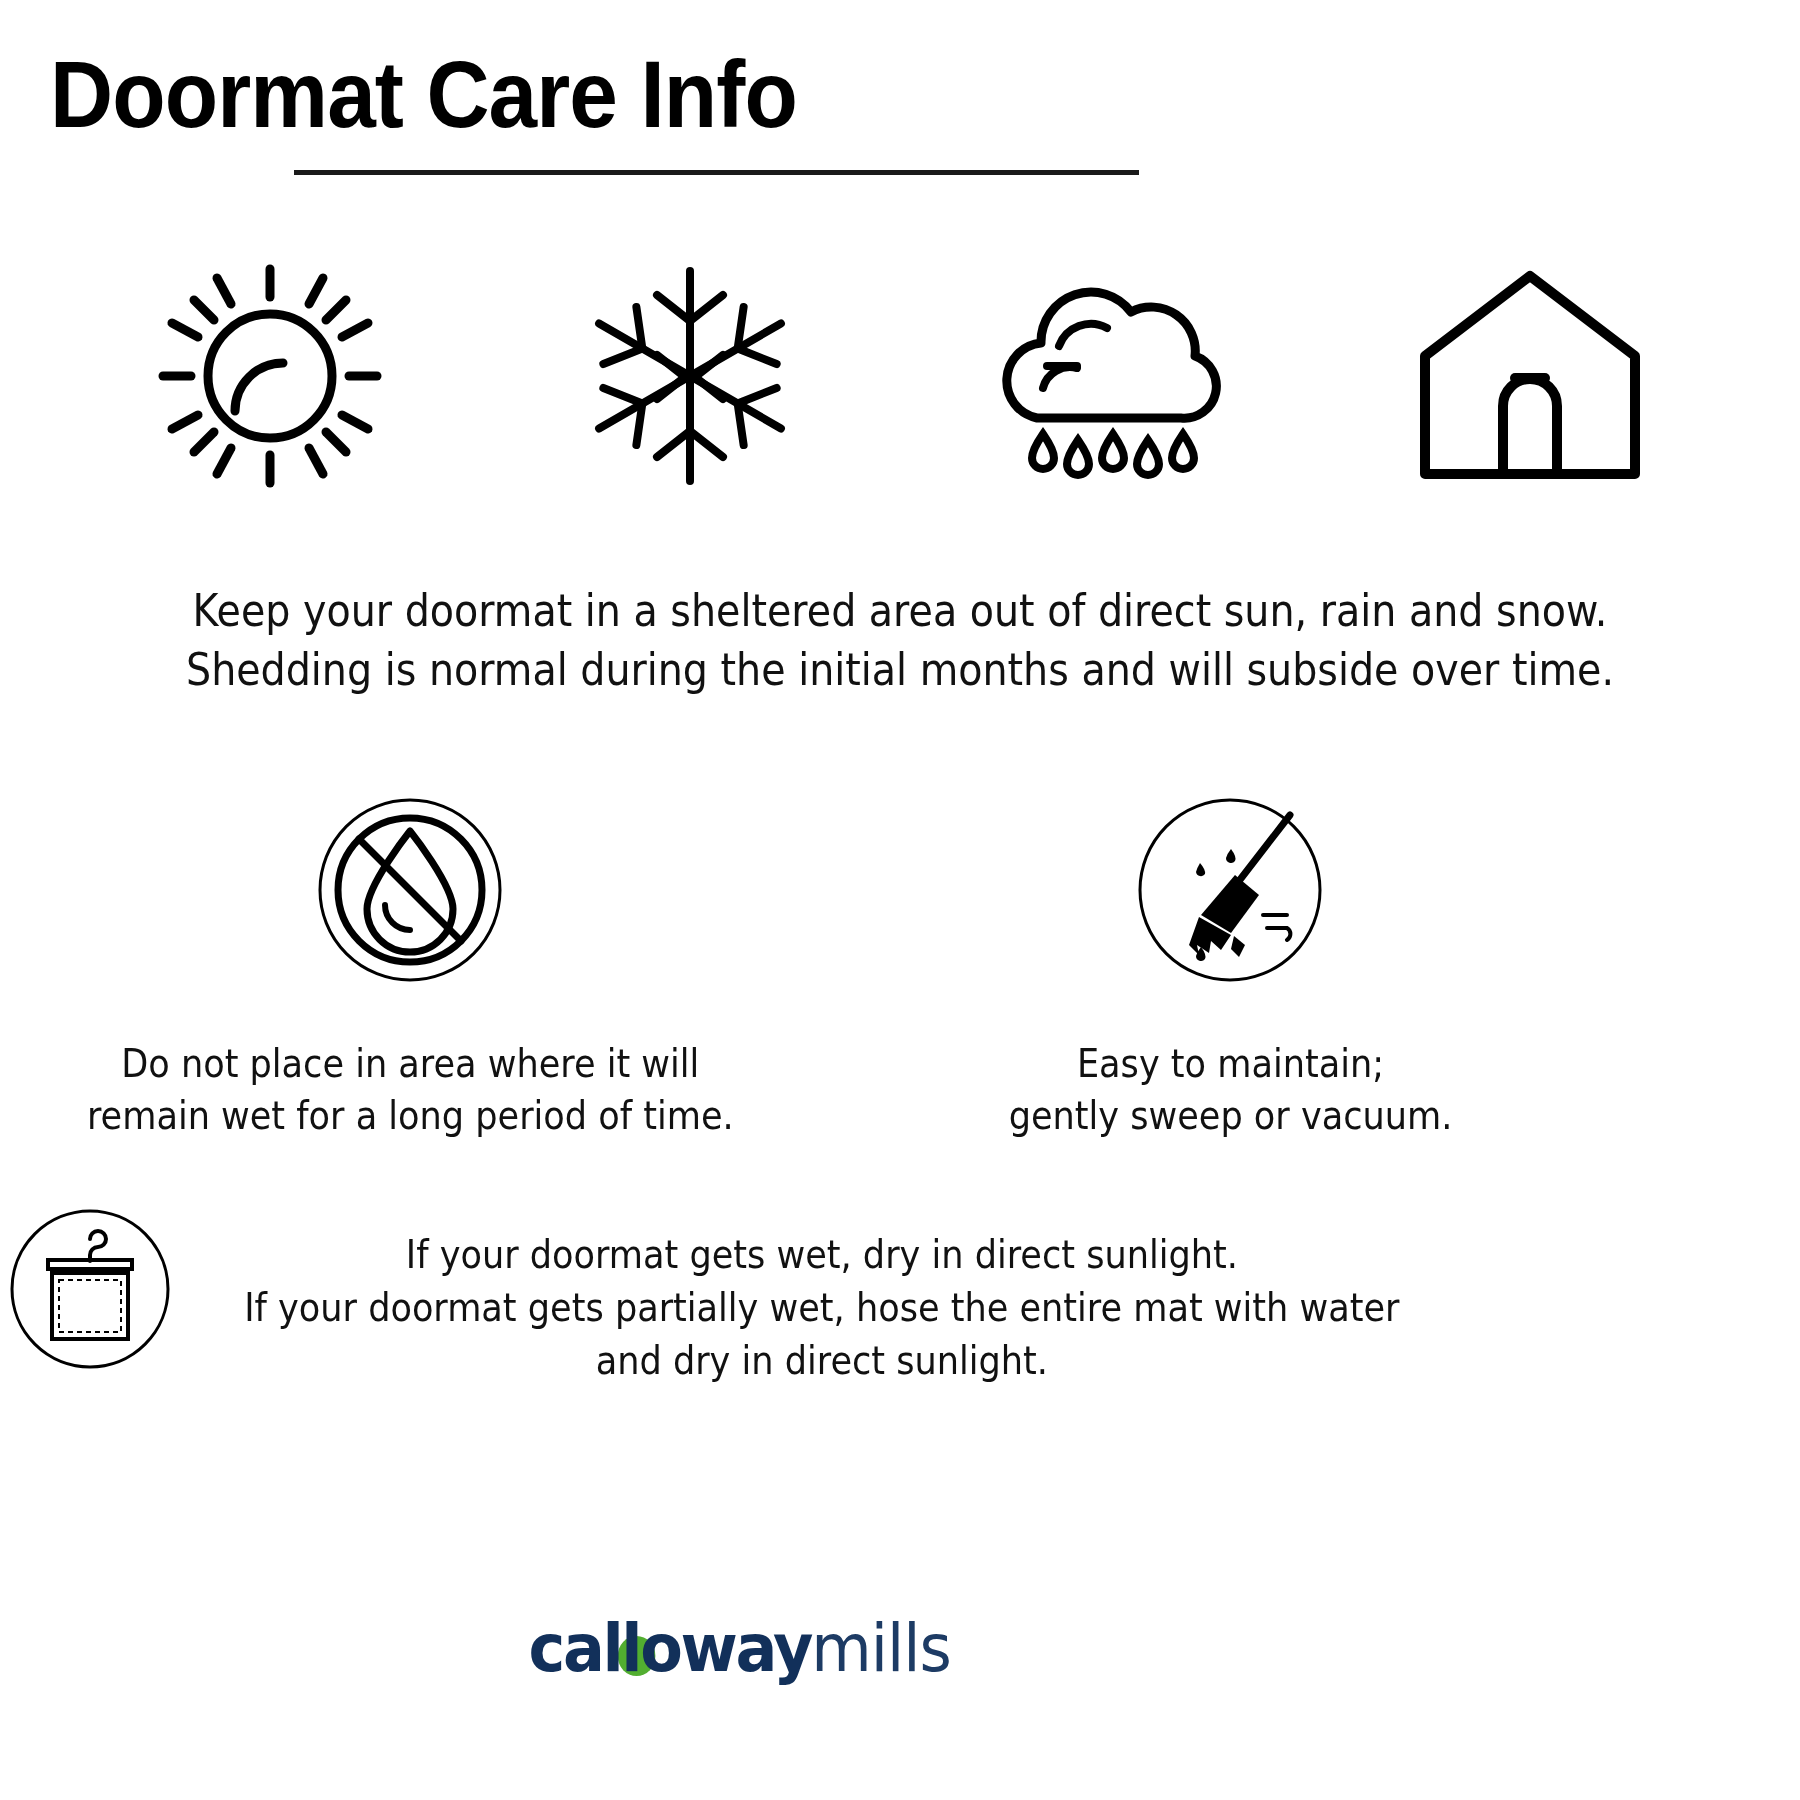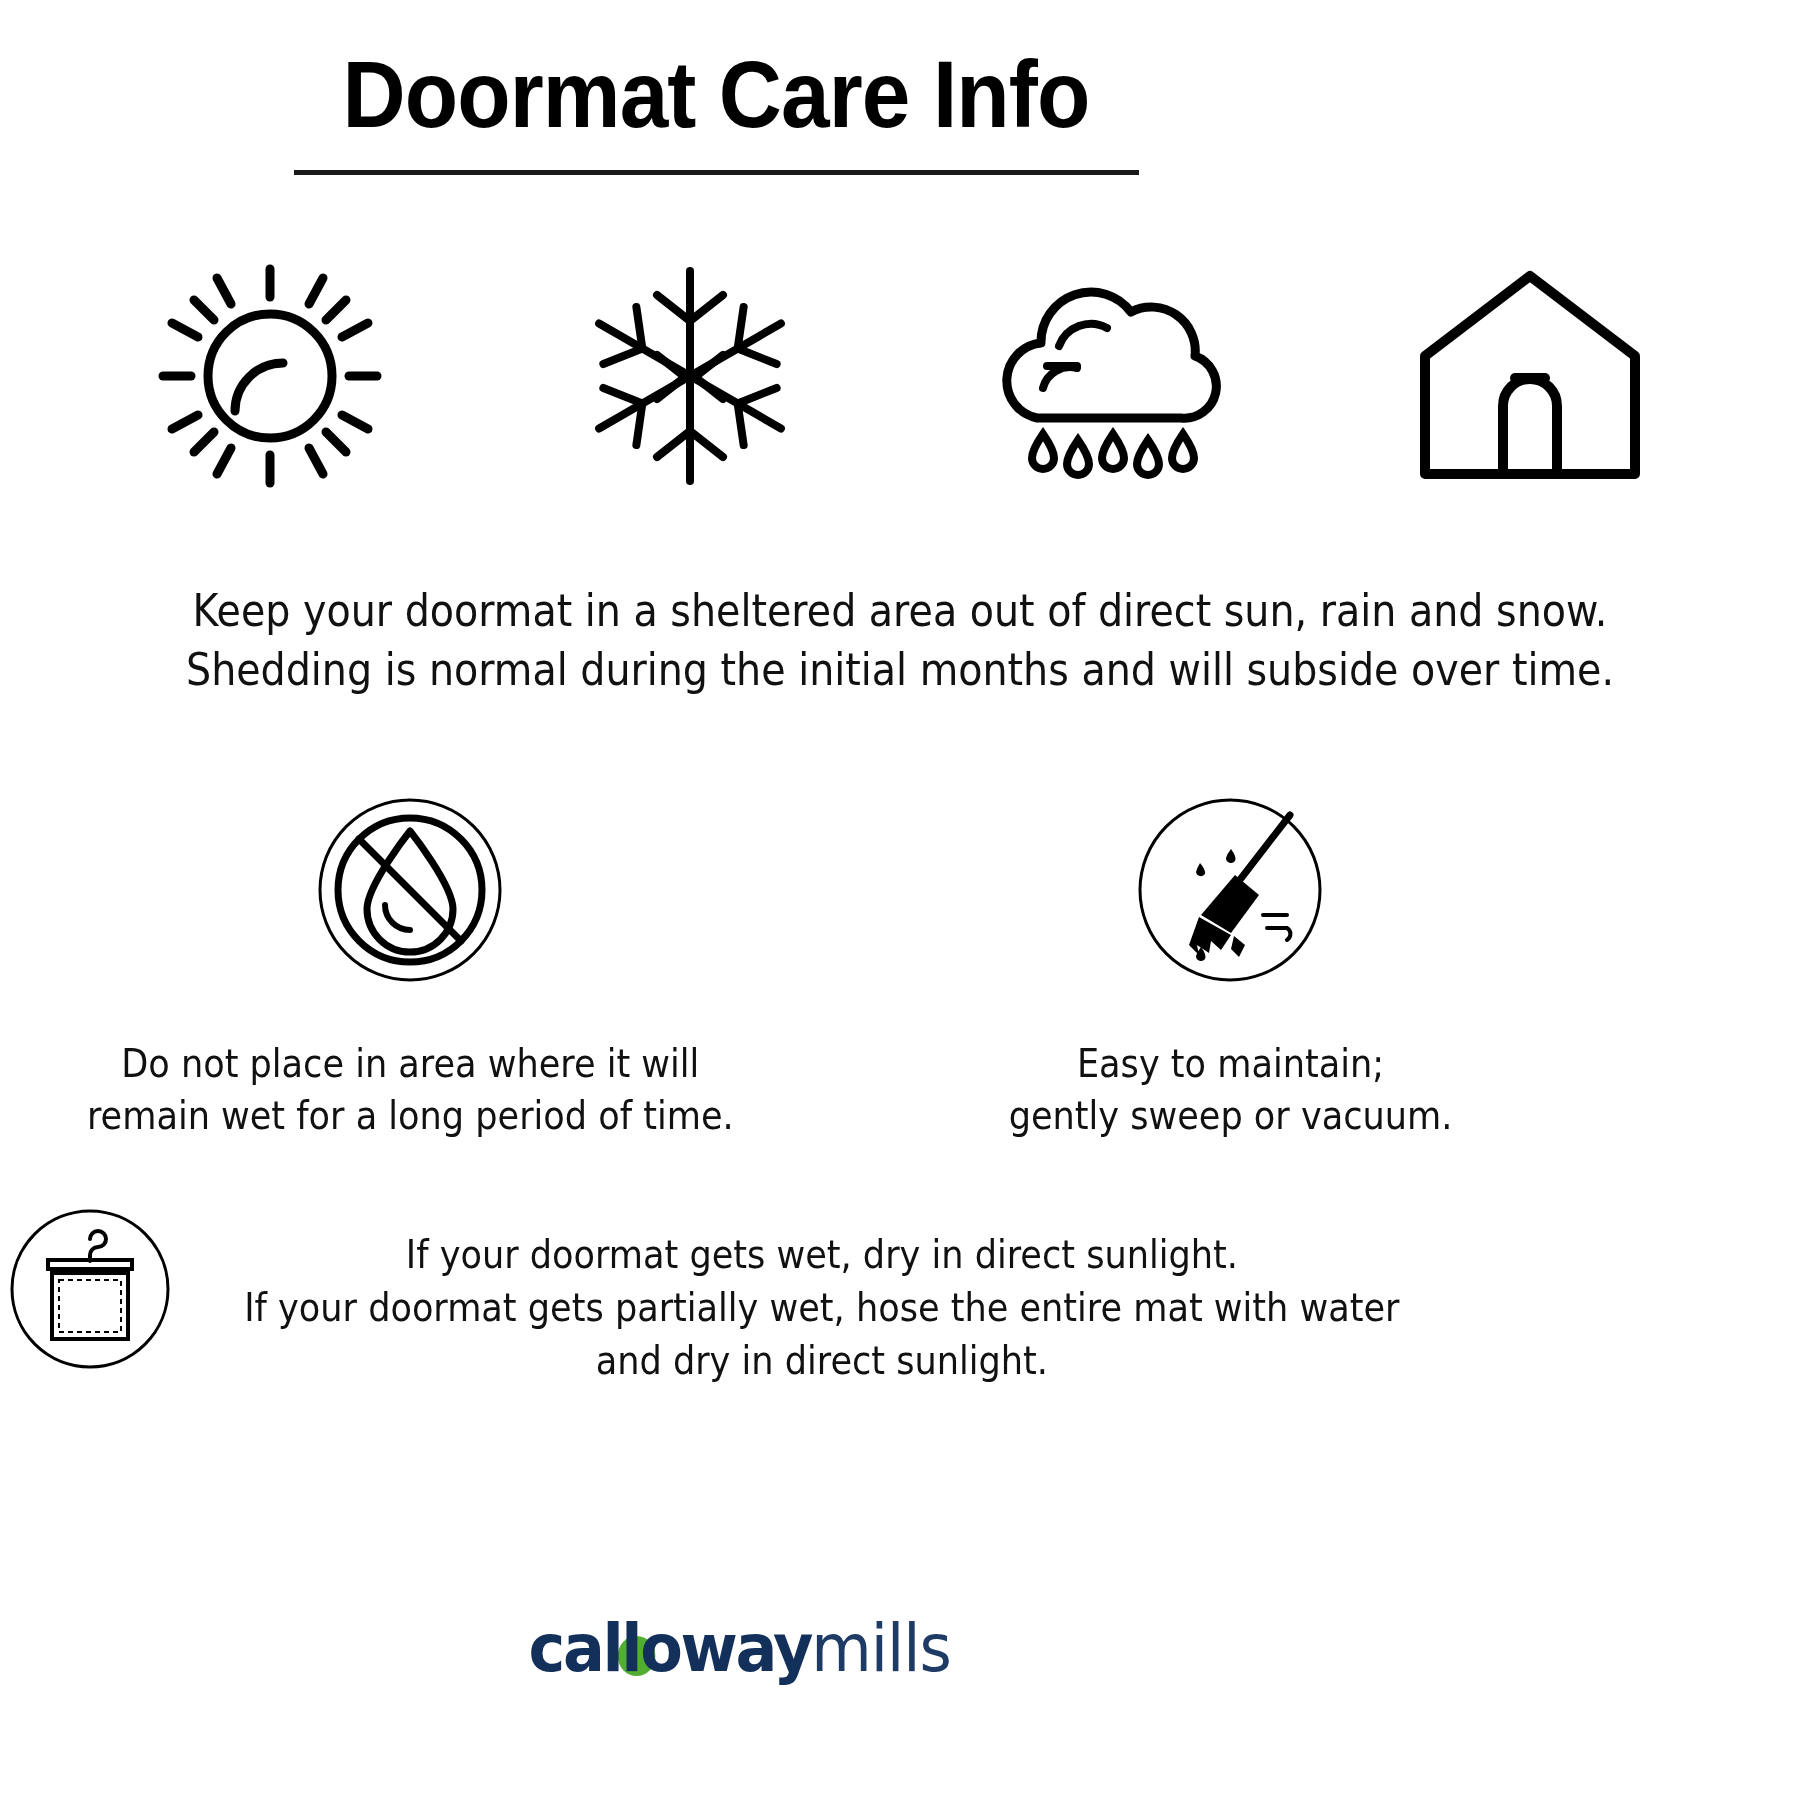--- a/index.html
+++ b/index.html
@@ -21,21 +21,20 @@
     background: #ffffff;
     box-sizing: border-box;
   }
 
   
   .title-block {
     position: absolute;
     top: 48px;
     left: 0;
     width: 1432px;
-    text-align: center;
   }
   .title {
     font-family: "Liberation Sans", sans-serif;
     font-weight: bold;
     font-size: 94px;
     line-height: 1.0;
     letter-spacing: -1px;
     color: #000000;
     transform: scaleX(0.93);
     transform-origin: center top;

